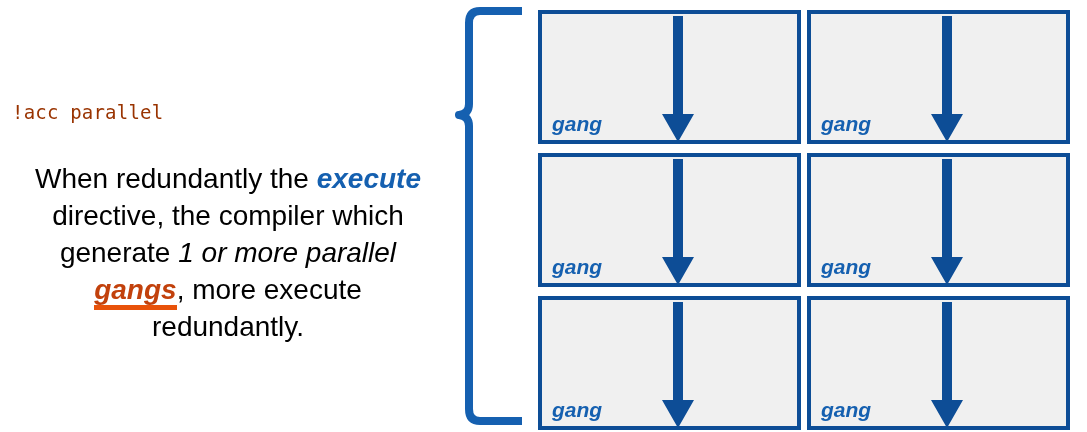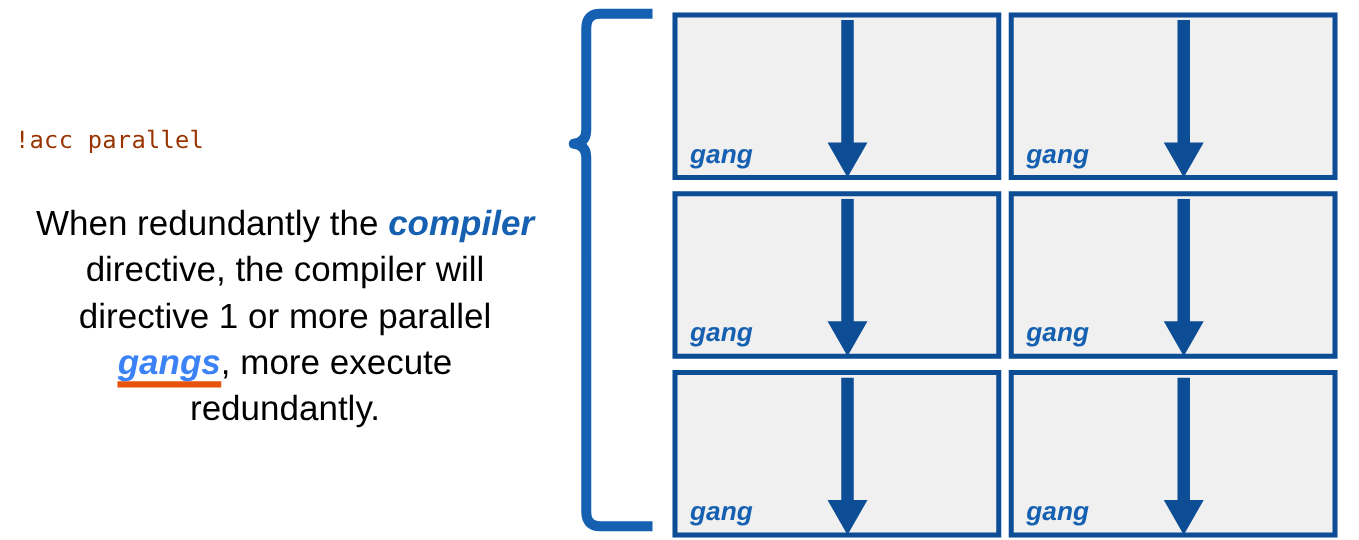--- a/index.html
+++ b/index.html
@@ -53,23 +53,24 @@
     line-height: 37px;
     color: #000000;
   }
 
   .kw-parallel {
     color: #1560b0;
     font-weight: bold;
     font-style: italic;
   }
   .em-plain {
+    font-style: italic;
   }
   .kw-gangs {
-    color: #3b82f6;
+    color: #c2410c;
     font-weight: bold;
     font-style: italic;
     border-bottom: 5px solid #e8520a;
     padding-bottom: 0px;
   }
 
   
   #brace {
     position: absolute;
     left: 448px;
@@ -123,21 +124,21 @@
 </head>
 <body>
 
 <div id="slide">
 
   <div id="left-panel">
 
     <div id="code-line">!acc parallel</div>
 
     <div id="description">
-      <span>When redundantly the </span><span class="kw-parallel">compiler</span><span> directive, the compiler will directive </span><span class="em-plain">1 or more parallel </span><span class="kw-gangs">gangs</span><span>, more execute redundantly.</span>
+      <span>When redundantly the </span><span class="kw-parallel">execute</span><span> directive, the compiler which generate </span><span class="em-plain">1 or more parallel </span><span class="kw-gangs">gangs</span><span>, more execute redundantly.</span>
     </div>
   </div>
 
   <div id="brace">
     <svg width="80" height="424" viewBox="0 0 80 424" xmlns="http://www.w3.org/2000/svg">
       <path d="M 74 5
                L 32 5
                Q 21 5 21 17
                L 21 98
                Q 21 108 11 109

